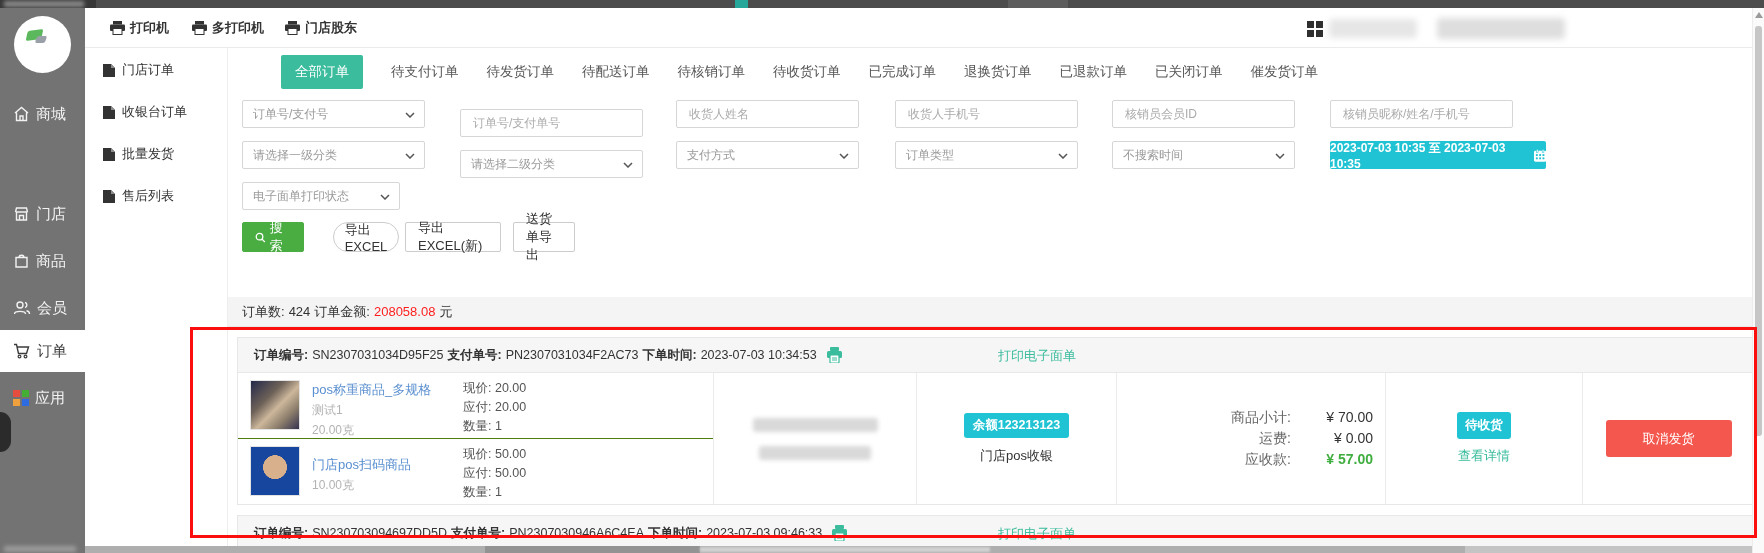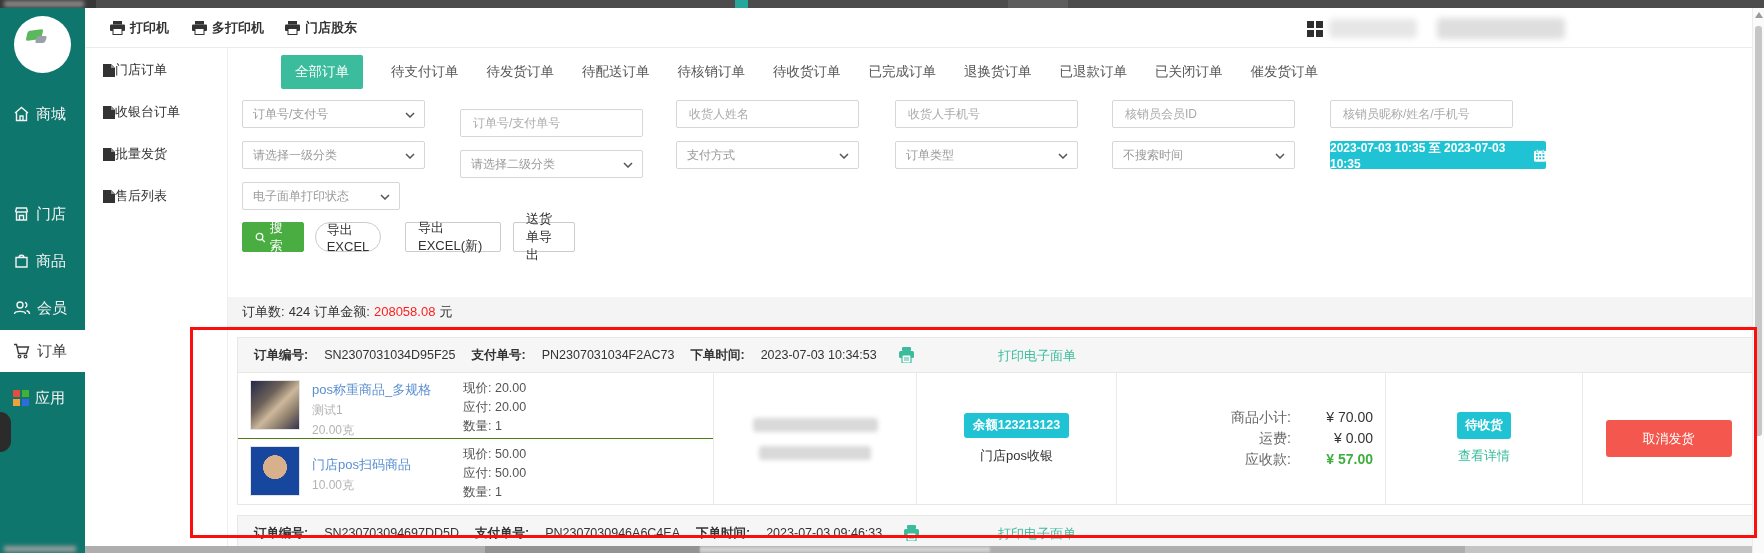--- a/index.html
+++ b/index.html
@@ -5,21 +5,21 @@
   html,body{margin:0;padding:0;background:#fff;width:1764px;height:553px;overflow:hidden;
     font-family:"Liberation Sans","DejaVu Sans",sans-serif;-webkit-font-smoothing:antialiased;}
   .abs{position:absolute;}
   
   #top-strip{left:0;top:0;width:1764px;height:8px;background:#4c4c4c;overflow:hidden;}
   #top-strip .seg-left{position:absolute;left:0;top:0;width:96px;height:8px;background:#373737;}
   #top-strip .seg-left i{position:absolute;left:4px;top:1px;width:80px;height:6px;background:#8b8b8b;filter:blur(2px);display:block;}
   #top-strip .seg-teal{position:absolute;left:735px;top:0;width:13px;height:8px;background:#27a79a;}
   #top-strip .seg-dark{position:absolute;left:1008px;top:0;width:60px;height:8px;background:#5d5d5d;}
   
-  #sidebar{left:0;top:8px;width:85px;height:545px;background:#0f766e;color:#f2f2f2;}
+  #sidebar{left:0;top:8px;width:85px;height:545px;background:#737373;color:#f2f2f2;}
   #logo{position:absolute;left:14px;top:8px;width:57px;height:57px;border-radius:50%;background:#fff;overflow:hidden;}
   #logo .leaf{position:absolute;left:13px;top:14px;width:15px;height:10px;background:#5cb85c;transform:skewX(-20deg) rotate(-8deg);border-radius:2px;}
   #logo .leaf2{position:absolute;left:22px;top:20px;width:10px;height:7px;background:#9aa0a8;transform:skewX(-20deg);border-radius:2px;}
   .side-item{position:absolute;left:0;width:85px;height:42px;display:flex;align-items:center;padding-left:13px;box-sizing:border-box;font-size:15px;gap:6px;cursor:pointer;}
   .side-item svg{flex:0 0 auto;}
   .side-item.active{background:#fff;color:#3d3d3d;}
   .apps-grid{width:16px;height:16px;display:grid;grid-template-columns:7px 7px;grid-template-rows:7px 7px;gap:2px;}
   .apps-grid i{display:block;}
   .apps-grid i:nth-child(1){background:#e64d3f;}
   .apps-grid i:nth-child(2){background:#43b035;}
@@ -28,50 +28,50 @@
   #drawer-notch{left:0;top:412px;width:11px;height:40px;background:#2b2b2b;border-radius:0 20px 20px 0;}
   #sidebar .bottom-remnant{position:absolute;left:4px;top:538px;width:72px;height:6px;background:#9c9c9c;filter:blur(2px);}
   
   #topbar{left:85px;top:8px;width:1679px;height:40px;background:#fff;border-bottom:1px solid #ebebeb;box-sizing:border-box;}
   .tb-btn{position:absolute;top:0;height:40px;display:flex;align-items:center;gap:5px;font-size:13px;font-weight:bold;color:#333;cursor:pointer;}
   #tb-user-grid{position:absolute;left:1222px;top:13px;width:16px;height:16px;display:grid;grid-template-columns:7px 7px;grid-template-rows:7px 7px;gap:2px;}
   #tb-user-grid i{background:#2f2f2f;display:block;}
   .blur-blob{position:absolute;border-radius:4px;filter:blur(3px);}
   
   #subsidebar{left:85px;top:48px;width:143px;height:505px;background:#fff;border-right:1px solid #eee;box-sizing:border-box;}
-  .sub-item{position:absolute;left:18px;display:flex;align-items:center;font-size:13px;color:#333;cursor:pointer;height:20px;}
+  .sub-item{position:absolute;left:18px;display:flex;align-items:center;gap:7px;font-size:13px;color:#333;cursor:pointer;height:20px;}
   
   #main{left:228px;top:48px;width:1524px;height:505px;background:#fff;overflow:hidden;}
   
   #tabs{position:absolute;left:9px;top:7px;height:34px;display:flex;align-items:center;gap:28px;}
   .tab{font-size:13.5px;color:#555;white-space:nowrap;cursor:pointer;}
   .tab.active{background:#3bbc9d;color:#fff;height:34px;line-height:34px;padding:0 14px;border-radius:2px;margin-left:44px;}
   
   .fld{position:absolute;height:28px;box-sizing:border-box;border:1px solid #d6d6d6;border-radius:2px;background:#fff;font-size:12px;color:#9a9a9a;display:flex;align-items:center;padding:0 10px;cursor:pointer;}
   .fld .chev{position:absolute;right:9px;top:11px;}
   .fld input{border:none;outline:none;width:100%;font-size:12px;color:#555;font-family:inherit;background:transparent;}
   .fld input::placeholder{color:#ababab;}
   .row1{top:52px;} .row2{top:93px;} .row3{top:134px;}
   .c1{left:14px;width:183px;} .c2{left:232px;width:183px;margin-top:9px;} .c3{left:448px;width:183px;}
   .c4{left:667px;width:183px;} .c5{left:884px;width:183px;} .c6{left:1102px;width:183px;}
   #date-btn{position:absolute;left:1102px;top:93px;width:216px;height:28px;background:#20c3d3;border-radius:2px;color:#fff;font-size:12px;font-weight:bold;display:flex;align-items:center;justify-content:center;gap:6px;cursor:pointer;}
   
   .act-btn{position:absolute;top:174px;height:30px;box-sizing:border-box;border:1px solid #ccc;border-radius:2px;background:#fff;font-size:13px;color:#333;display:flex;align-items:center;justify-content:center;padding:0 12px;cursor:pointer;}
   #btn-search{left:14px;width:62px;background:#4aad42;border-color:#4aad42;color:#fff;gap:4px;}
-  #btn-excel{left:87px;width:66px;border-radius:15px;}
+  #btn-excel{left:105px;width:66px;border-radius:15px;}
   #btn-excel-new{left:177px;width:96px;}
   #btn-delivery{left:285px;width:62px;}
   
   #summary{position:absolute;left:0;top:249px;width:1524px;height:30px;background:#f4f4f4;border-bottom:1px solid #e9e9e9;box-sizing:border-box;display:flex;align-items:center;padding-left:14px;font-size:13px;color:#333;gap:4px;}
   #summary .red{color:#ff1e1e;}
   
   .order-card{position:absolute;left:9px;width:1518px;border:1px solid #e7e7e7;box-sizing:border-box;background:#fff;}
   #order1{top:289px;height:168px;}
   #order2{top:467px;height:60px;}
-  .order-head{position:relative;height:35px;background:#f6f6f6;border-bottom:1px solid #e7e7e7;box-sizing:border-box;display:flex;align-items:center;padding-left:16px;font-size:12.5px;color:#333;gap:16px;white-space:nowrap;}
+  .order-head{position:relative;height:35px;background:#f6f6f6;border-bottom:1px solid #e7e7e7;box-sizing:border-box;display:flex;align-items:center;padding-left:16px;font-size:12.5px;color:#333;gap:4px;white-space:nowrap;}
   .order-head b{font-weight:bold;}
   .order-head .print-link{position:absolute;left:760px;top:0;height:35px;line-height:35px;color:#3bbc9d;cursor:pointer;font-size:13px;}
   .order-body{display:flex;height:131px;}
   .col{border-right:1px solid #ebebeb;box-sizing:border-box;display:flex;flex-direction:column;align-items:center;justify-content:center;}
   .col-products{width:476px;display:block;}
   .prod-row{position:relative;height:65px;box-sizing:border-box;padding:7px 0 0 12px;}
   .prod-row.first{border-bottom:1px solid #4d7c0f;height:66px;}
   .prod-img{position:absolute;left:12px;top:7px;width:50px;height:50px;border:1px solid #e3e3e3;box-sizing:border-box;}
   .img-cat{background:linear-gradient(135deg,#23284a 0%,#6e6258 35%,#cdb79c 55%,#8d7f6c 75%,#34304e 100%);}
   .img-man{background:radial-gradient(circle at 50% 42%,#d9b08c 0 32%,#17469e 33%);}

